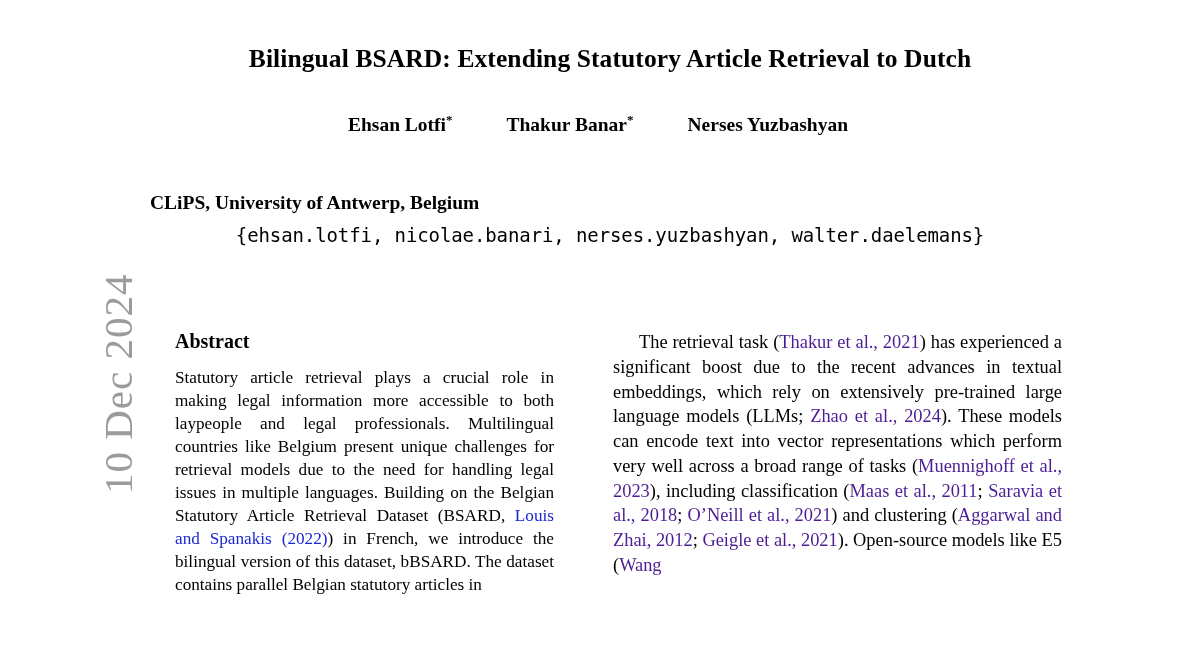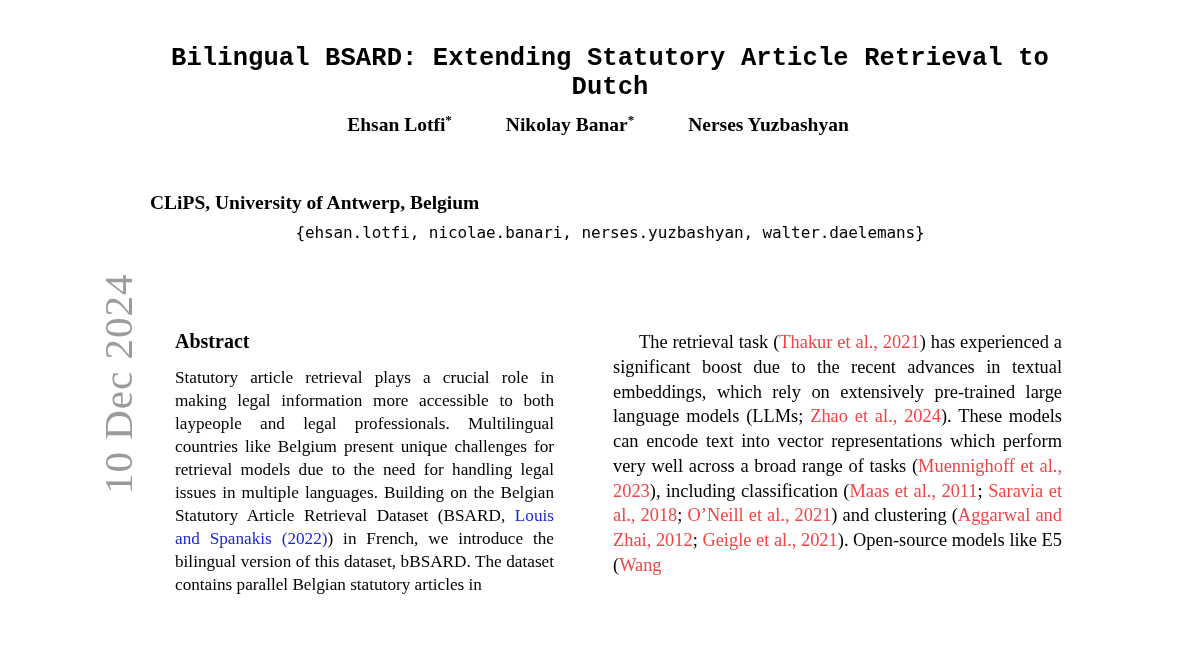--- a/index.html
+++ b/index.html
@@ -39,21 +39,21 @@
     width: 1200px;
     height: 648px;
   }
 
   .title {
     position: absolute;
     left: 150px;
     top: 44px;
     width: 920px;
     text-align: center;
-    font-family: Liberation Mono, monospace;
+    font-family: Liberation Serif, serif;
     font-weight: bold;
     font-size: 25.5px;
     letter-spacing: 0.1px;
   }
 
   .authors {
     position: absolute;
     left: 138px;
     top: 114px;
     width: 920px;
@@ -83,21 +83,21 @@
     font-size: 19.5px;
   }
 
   .emails {
     position: absolute;
     left: 150px;
     top: 222px;
     width: 920px;
     text-align: center;
     font-family: "DejaVu Sans Mono", monospace;
-    font-size: 16px;
+    font-size: 19px;
     line-height: 1.42;
     letter-spacing: -0.1px;
   }
 
   .columns {
     position: absolute;
     left: 0;
     top: 330px;
     width: 1200px;
     height: 320px;
@@ -136,21 +136,21 @@
     line-height: 1.345;
     text-align: justify;
     text-justify: inter-word;
   }
   .body-text .indent {
     display: inline-block;
     width: 26px;
   }
 
   a.cite, .cite {
-    color: #ef4444;
+    color: #4c1d95;
     text-decoration: none;
   }
   .abstract-body .cite {
     color: #1a28d2;
   }
 
   
   .cutoff {
     position: absolute;
     left: 0;
@@ -164,21 +164,21 @@
 <body>
 
 <div class="page">
 
   <div class="side-stamp">10 Dec 2024</div>
 
   <div class="title">Bilingual BSARD: Extending Statutory Article Retrieval to Dutch</div>
 
   <div class="authors">
     <div class="author"><span>Ehsan Lotfi</span><sup>*</sup></div>
-    <div class="author"><span>Nikolay Banar</span><sup>*</sup></div>
+    <div class="author"><span>Thakur Banar</span><sup>*</sup></div>
     <div class="author"><span>Nerses Yuzbashyan</span><sup></sup></div>
   </div>
 
   <div class="affiliation">CLiPS, University of Antwerp, Belgium</div>
 
   <div class="emails">
     <div>{ehsan.lotfi, nicolae.banari, nerses.yuzbashyan, walter.daelemans}</div>
   </div>
 
   <div class="columns">

